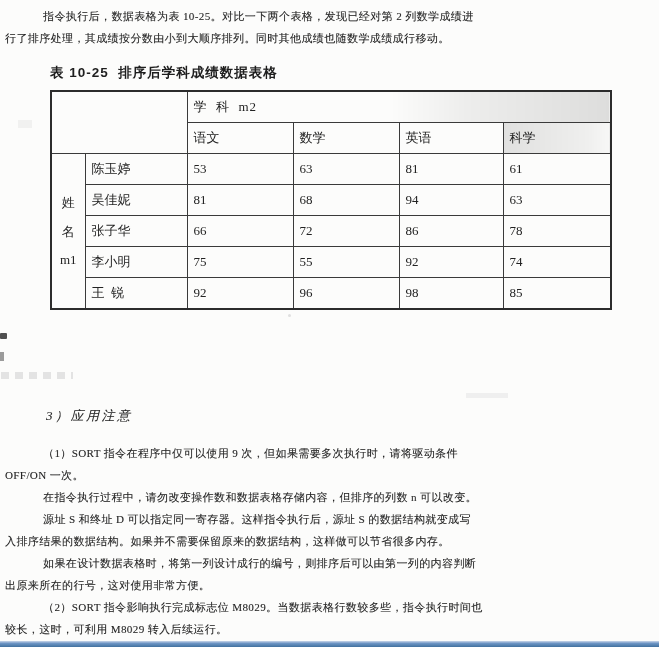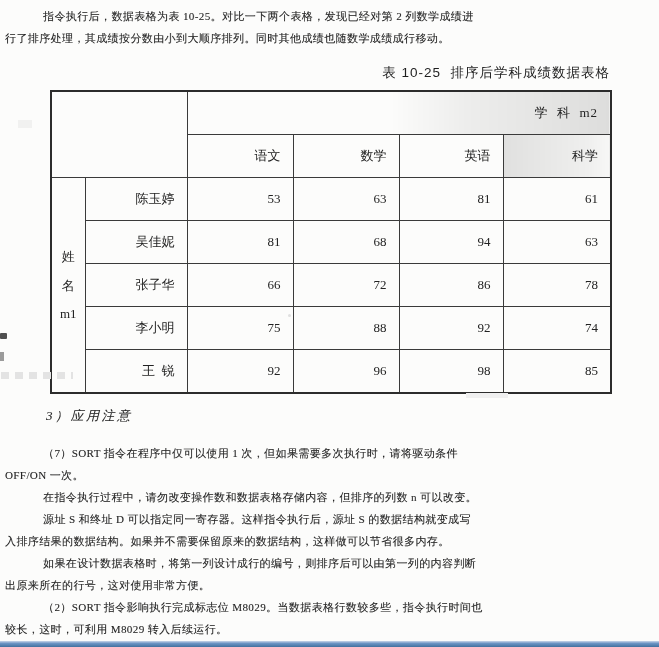--- a/index.html
+++ b/index.html
@@ -20,43 +20,43 @@
     letter-spacing:0.4px;
     white-space:pre;
     color:#262626;
     text-shadow:0.3px 0.3px 0 rgba(70,70,70,0.35);
   }
   .line.indent{left:43px;}
   
   .caption{
     position:absolute;
     top:64px;left:50px;width:560px;
-    text-align:right;
+    text-align:left;
     font-family:"Liberation Sans","DejaVu Sans",sans-serif;
-    font-weight:normal;
+    font-weight:bold;
     font-size:13.5px;
     letter-spacing:1px;
     white-space:pre;
     color:#1e1e1e;
   }
   
   table.score-table{
     position:absolute;
     top:90px;left:50px;
     width:560px;
     border-collapse:collapse;
     table-layout:fixed;
     font-size:13px;
     color:#222;
   }
   table.score-table td{
     border:1px solid #3a3a3a;
-    text-align:right;
+    text-align:left;
     vertical-align:middle;
-    padding:12px;
+    padding:6px;
     white-space:pre;
   }
   table.score-table{border:2px solid #2c2c2c;}
   tr.h1{height:18px;}
   tr.h2{height:18px;}
   tr.r{height:20px;}
   tr.r-last{height:25px;}
   td.group{
     letter-spacing:1px;
     background:linear-gradient(90deg, rgba(0,0,0,0) 48%, rgba(0,0,0,0.06) 66%, rgba(0,0,0,0.12) 100%);
@@ -151,37 +151,37 @@
       <tr class="r">
         <td class="name">张子华</td>
         <td>66</td>
         <td>72</td>
         <td>86</td>
         <td>78</td>
       </tr>
       <tr class="r">
         <td class="name">李小明</td>
         <td>75</td>
-        <td>88</td>
+        <td>55</td>
         <td>92</td>
         <td>74</td>
       </tr>
       <tr class="r r-last">
         <td class="name">王  锐</td>
         <td>92</td>
         <td>96</td>
         <td>98</td>
         <td>85</td>
       </tr>
     </tbody>
   </table>
 
   <div class="heading">3）应用注意</div>
 
-  <div class="line indent" style="top:444px">（7）SORT 指令在程序中仅可以使用 1 次，但如果需要多次执行时，请将驱动条件</div>
+  <div class="line indent" style="top:444px">（1）SORT 指令在程序中仅可以使用 9 次，但如果需要多次执行时，请将驱动条件</div>
   <div class="line" style="top:466px">OFF/ON 一次。</div>
   <div class="line indent" style="top:488px">在指令执行过程中，请勿改变操作数和数据表格存储内容，但排序的列数 n 可以改变。</div>
   <div class="line indent" style="top:510px">源址 S 和终址 D 可以指定同一寄存器。这样指令执行后，源址 S 的数据结构就变成写</div>
   <div class="line" style="top:532px">入排序结果的数据结构。如果并不需要保留原来的数据结构，这样做可以节省很多内存。</div>
   <div class="line indent" style="top:554px">如果在设计数据表格时，将第一列设计成行的编号，则排序后可以由第一列的内容判断</div>
   <div class="line" style="top:576px">出原来所在的行号，这对使用非常方便。</div>
   <div class="line indent" style="top:598px">（2）SORT 指令影响执行完成标志位 M8029。当数据表格行数较多些，指令执行时间也</div>
   <div class="line" style="top:620px">较长，这时，可利用 M8029 转入后续运行。</div>
 
   <div class="artifact a1"></div>

